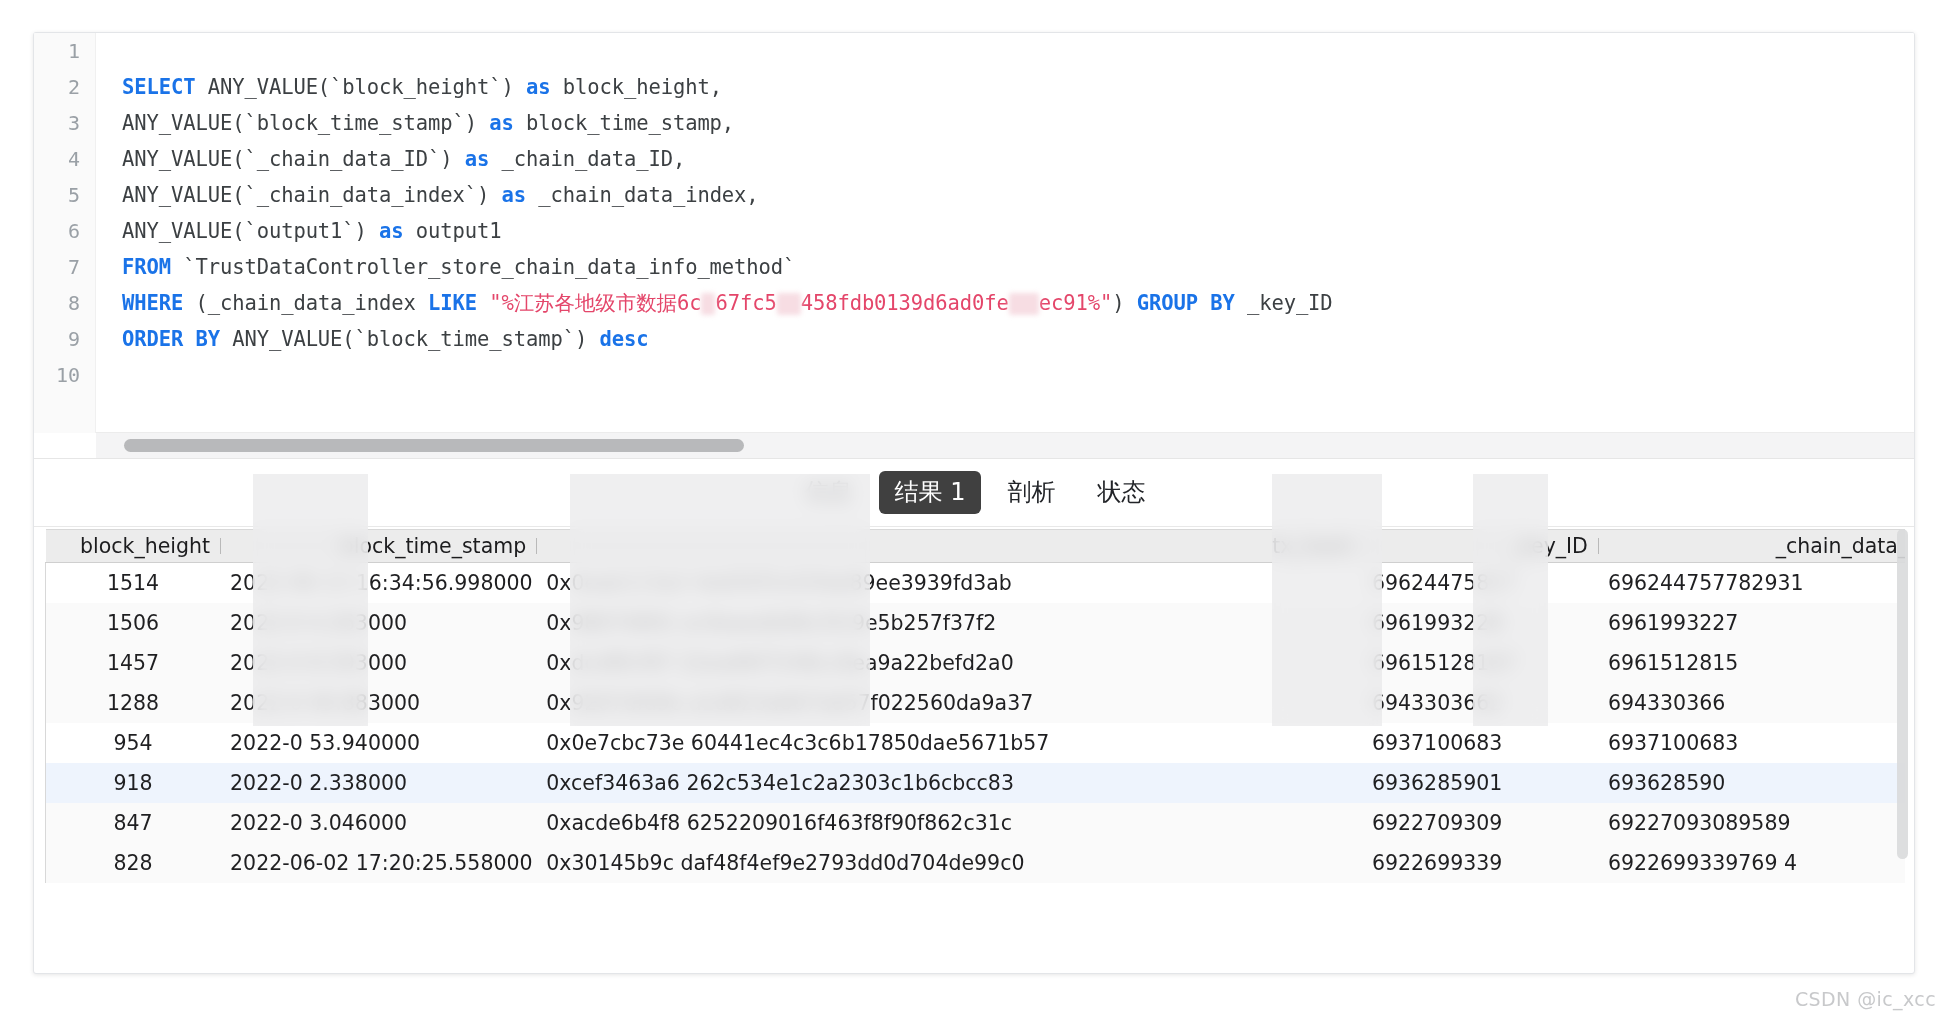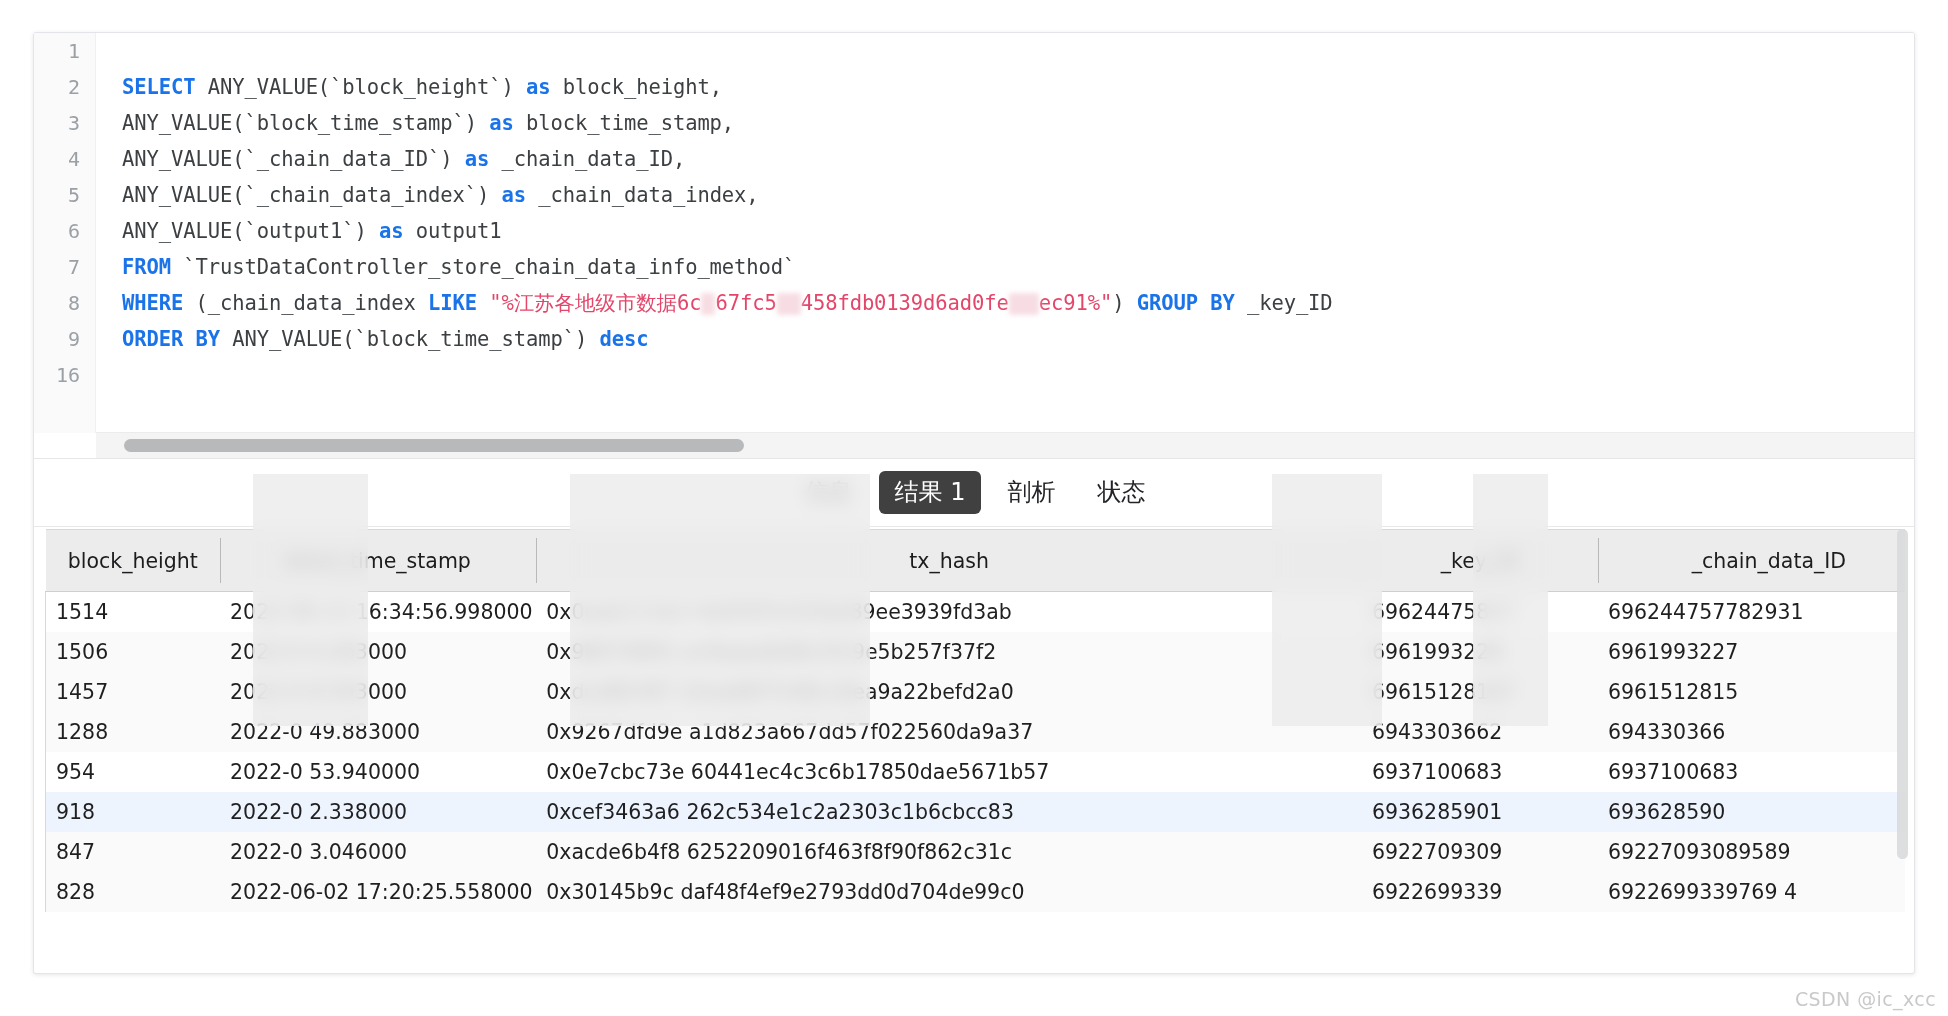--- a/index.html
+++ b/index.html
@@ -151,28 +151,28 @@
     background: #ffffff;
     overflow: hidden;
   }
   table.results {
     border-collapse: collapse;
     table-layout: fixed;
     width: 1895px;
     font-family: "DejaVu Sans", sans-serif;
   }
   table.results thead th {
-    height: 62px;
+    height: 33px;
     background: #ececec;
     border-bottom: 1px solid #cfcfcf;
     border-top: 1px solid #d8d8d8;
     font-size: 20.5px;
     font-weight: normal;
     color: #1c1c1e;
-    text-align: center;
+    text-align: right;
     padding: 0 10px;
     position: relative;
     white-space: nowrap;
     overflow: hidden;
   }
   table.results thead th + th::before {
     content: "";
     position: absolute;
     left: 0; top: 8px; bottom: 8px;
     width: 1px;
@@ -183,21 +183,21 @@
     font-size: 20.5px;
     color: #1f1f21;
     padding: 0 10px;
     white-space: nowrap;
     overflow: hidden;
     border-bottom: 0;
   }
   table.results tbody tr.odd { background: #ffffff; }
   table.results tbody tr.even { background: #fafafa; }
   table.results tbody tr.sel { background: #eef4fd; }
-  td.num { text-align: left; }
+  td.num { text-align: center; }
   td.first { border-left: 1px solid #d8d8d8; }
 
   
   .c-bh { width: 148px; }
   .c-bt { width: 268px; }
   .c-tx { width: 700px; }
   .c-key { width: 200px; }
   .c-cd { width: 290px; }
 
   
@@ -260,21 +260,21 @@
         <div id="gutter-nums" style="position:absolute;left:0;top:0;width:62px;">
             <div class="ln" style="top: 0px; position: absolute;">1</div>
             <div class="ln" style="top: 36px; position: absolute;">2</div>
             <div class="ln" style="top: 72px; position: absolute;">3</div>
             <div class="ln" style="top: 108px; position: absolute;">4</div>
             <div class="ln" style="top: 144px; position: absolute;">5</div>
             <div class="ln" style="top: 180px; position: absolute;">6</div>
             <div class="ln" style="top: 216px; position: absolute;">7</div>
             <div class="ln" style="top: 252px; position: absolute;">8</div>
             <div class="ln" style="top: 288px; position: absolute;">9</div>
-            <div class="ln" style="top: 324px; position: absolute;">16</div>
+            <div class="ln" style="top: 324px; position: absolute;">10</div>
           </div>
       </div>
       <div class="h-scroll-track">
         <div class="h-scroll-thumb"></div>
       </div>
     </div>
 
     <div class="tabbar" id="tabbar">
         <div class="tab">信息</div>
         <div class="tab active">结果 1</div>

